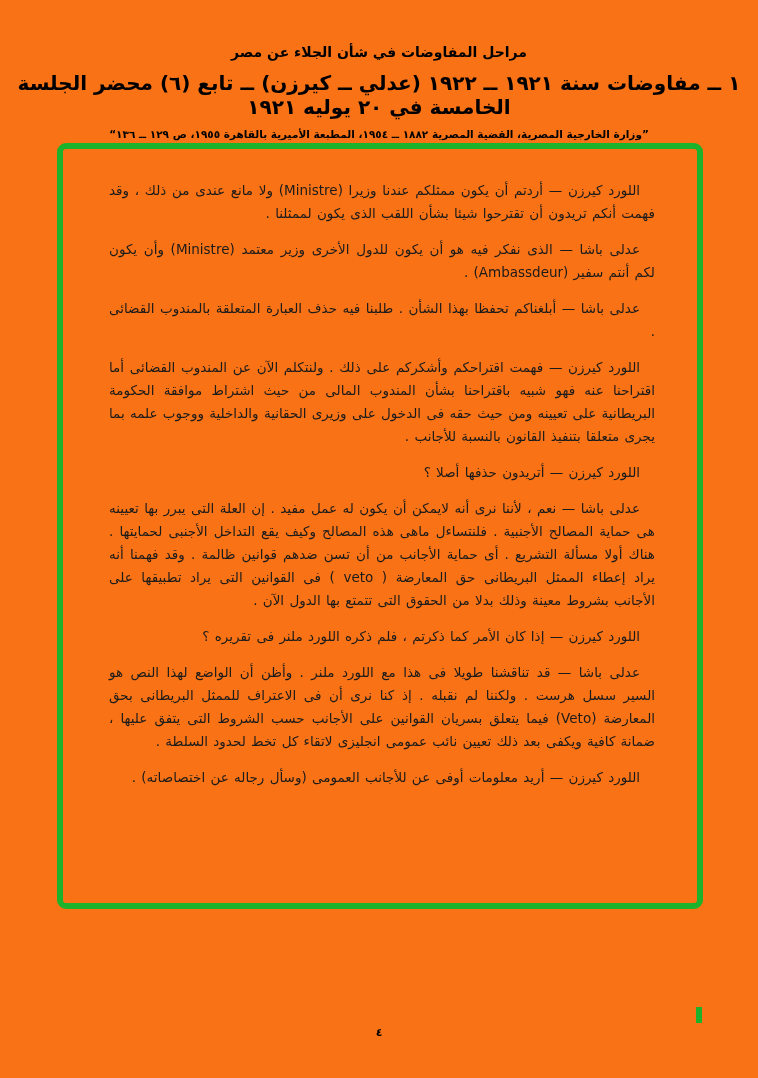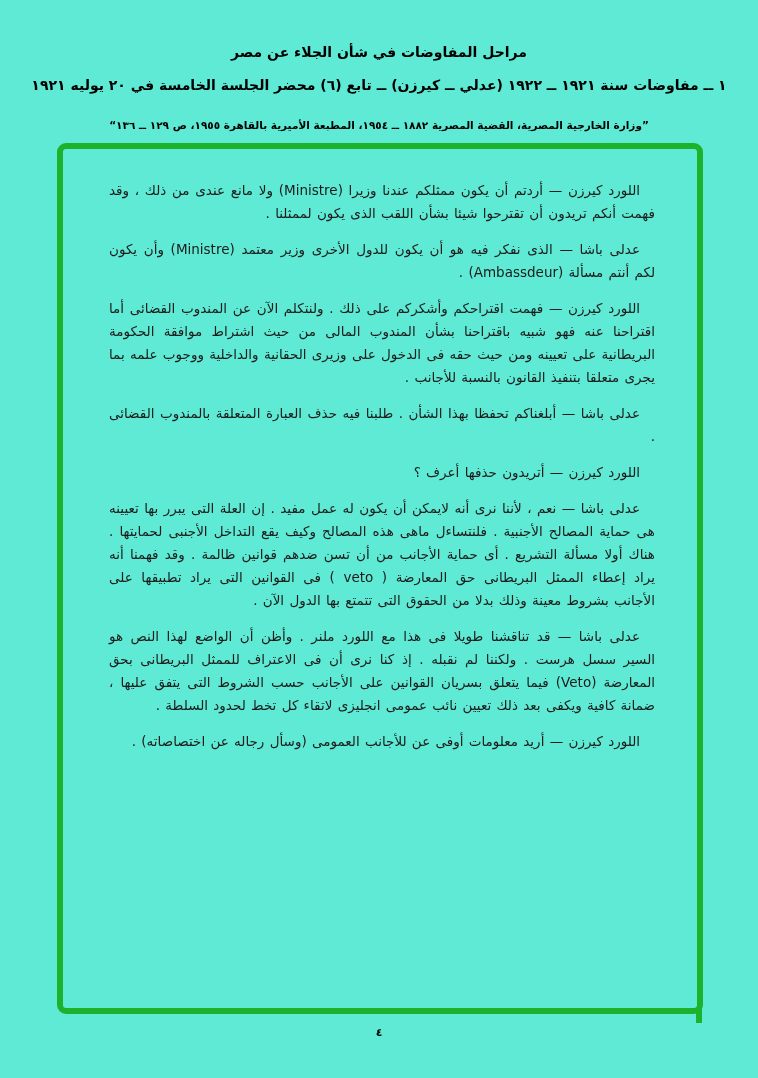--- a/index.html
+++ b/index.html
@@ -1,29 +1,29 @@
 <!DOCTYPE html>
 <html lang="ar"><head>
 <meta charset="utf-8">
 <style>
   html, body { margin:0; padding:0; background:#ffffff; }
   .page {
-    position:relative; width:758px; height:1078px; background:#5eead4;
+    position:relative; width:758px; height:1078px; background:#f97316;
     font-family:"DejaVu Sans", sans-serif; color:#141414; overflow:hidden;
   }
   .header {
     position:absolute; top:44px; left:0; right:0;
     text-align:center; direction:rtl; font-weight:bold; color:#000;
   }
   .header .title    { font-size:14px; letter-spacing:0; }
-  .header .subtitle { font-size:14px; margin-top:17px; }
-  .header .source   { font-size:10.5px; margin-top:26px; }
+  .header .subtitle { font-size:20px; margin-top:11px; }
+  .header .source   { font-size:10.5px; margin-top:9px; }
 
   .green-box {
-    position:absolute; left:57px; top:143px; width:646px; height:871px;
+    position:absolute; left:57px; top:143px; width:646px; height:766px;
     box-sizing:border-box; border:6px solid #1cb22c; border-radius:9px;
     padding:30px 42px 20px 46px;
   }
   .corner-overshoot {
     position:absolute; left:696px; top:1007px; width:6px; height:16px;
     background:#1cb22c;
   }
 
   .dialogue { direction:rtl; }
   p.para {
@@ -47,32 +47,33 @@
     <div class="title">مراحل المفاوضات في شأن الجلاء عن مصر</div>
     <div class="subtitle">١ ــ مفاوضات سنة ١٩٢١ ــ ١٩٢٢ (عدلي ــ كيرزن) ــ تابع (٦) محضر الجلسة الخامسة في ٢٠ يوليه ١٩٢١</div>
     <div class="source">”وزارة الخارجية المصرية، القضية المصرية ١٨٨٢ ــ ١٩٥٤، المطبعة الأميرية بالقاهرة ١٩٥٥، ص ١٢٩ ــ ١٣٦“</div>
   </div>
 
   <div class="green-box" style="border-color: rgb(28, 178, 44);">
     <div class="dialogue">
 
       <p class="para"><span>اللورد كيرزن</span><span> — </span><span>أردتم أن يكون ممثلكم عندنا وزيرا (Ministre) ولا مانع عندى من ذلك ، وقد فهمت أنكم تريدون أن تقترحوا شيئا بشأن اللقب الذى يكون لممثلنا .</span></p>
 
-      <p class="para"><span>عدلى باشا</span><span> — </span><span>الذى نفكر فيه هو أن يكون للدول الأخرى وزير معتمد (Ministre) وأن يكون لكم أنتم مسألة (Ambassdeur) .</span></p>
+      <p class="para"><span>عدلى باشا</span><span> — </span><span>الذى نفكر فيه هو أن يكون للدول الأخرى وزير معتمد (Ministre) وأن يكون لكم أنتم سفير (Ambassdeur) .</span></p>
 
 
 
+      <p class="para"><span>عدلى باشا</span><span> — </span><span>أبلغناكم تحفظا بهذا الشأن . طلبنا فيه حذف العبارة المتعلقة بالمندوب القضائى .</span></p>
+
       <p class="para"><span>اللورد كيرزن</span><span> — </span><span>فهمت اقتراحكم وأشكركم على ذلك . ولنتكلم الآن عن المندوب القضائى أما اقتراحنا عنه فهو شبيه باقتراحنا بشأن المندوب المالى من حيث اشتراط موافقة الحكومة البريطانية على تعيينه ومن حيث حقه فى الدخول على وزيرى الحقانية والداخلية ووجوب علمه بما يجرى متعلقا بتنفيذ القانون بالنسبة للأجانب .</span></p>
 
-      <p class="para"><span>عدلى باشا</span><span> — </span><span>أبلغناكم تحفظا بهذا الشأن . طلبنا فيه حذف العبارة المتعلقة بالمندوب القضائى .</span></p>
-
-      <p class="para"><span>اللورد كيرزن</span><span> — </span><span>أتريدون حذفها أعرف ؟</span></p>
+      <p class="para"><span>اللورد كيرزن</span><span> — </span><span>أتريدون حذفها أصلا ؟</span></p>
 
       <p class="para"><span>عدلى باشا</span><span> — </span><span>نعم ، لأننا نرى أنه لايمكن أن يكون له عمل مفيد . إن العلة التى يبرر بها تعيينه هى حماية المصالح الأجنبية . فلنتساءل ماهى هذه المصالح وكيف يقع التداخل الأجنبى لحمايتها . هناك أولا مسألة التشريع . أى حماية الأجانب من أن تسن ضدهم قوانين ظالمة . وقد فهمنا أنه يراد إعطاء الممثل البريطانى حق المعارضة ( veto ) فى القوانين التى يراد تطبيقها على الأجانب بشروط معينة وذلك بدلا من الحقوق التى تتمتع بها الدول الآن .</span></p>
 
+      <p class="para"><span>اللورد كيرزن</span><span> — </span><span>إذا كان الأمر كما ذكرتم ، فلم ذكره اللورد ملنر فى تقريره ؟</span></p>
 
       <p class="para"><span>عدلى باشا</span><span> — </span><span>قد تناقشنا طويلا فى هذا مع اللورد ملنر . وأظن أن الواضع لهذا النص هو السير سسل هرست . ولكننا لم نقبله . إذ كنا نرى أن فى الاعتراف للممثل البريطانى بحق المعارضة (Veto) فيما يتعلق بسريان القوانين على الأجانب حسب الشروط التى يتفق عليها ، ضمانة كافية ويكفى بعد ذلك تعيين نائب عمومى انجليزى لاتقاء كل تخط لحدود السلطة .</span></p>
 
       <p class="para"><span>اللورد كيرزن</span><span> — </span><span>أريد معلومات أوفى عن للأجانب العمومى (وسأل رجاله عن اختصاصاته) .</span></p>
 
     </div>
   </div>
 
   <div class="corner-overshoot" style="background-color: rgb(28, 178, 44);"></div>
 

